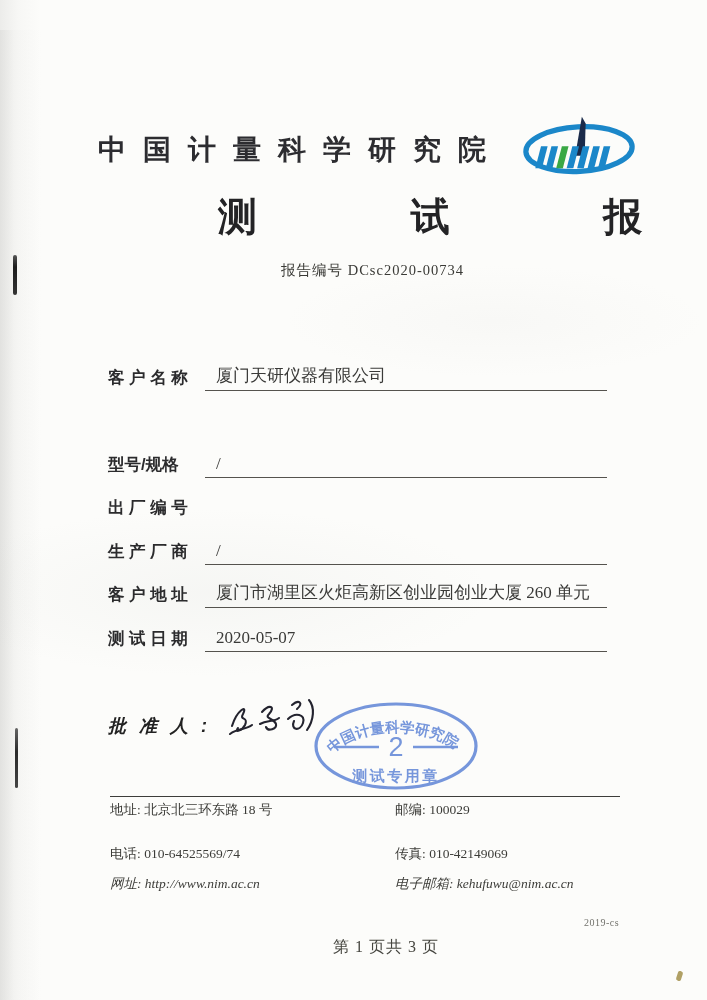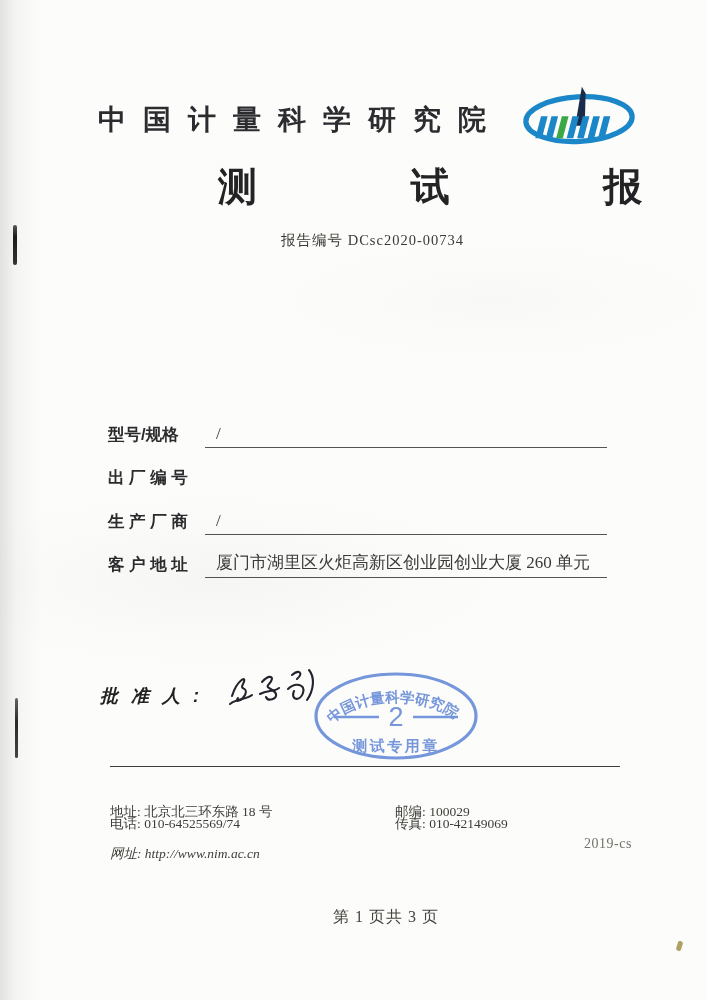--- a/index.html
+++ b/index.html
@@ -9,20 +9,21 @@
       linear-gradient(90deg, #ececea 0px, #f7f7f5 18px, #fcfcfa 40px),
       #fcfcfa;
     font-family:"Liberation Serif","DejaVu Serif",serif;
     color:#33332f;
   }
   .paper{position:absolute;inset:0;
     background:
       radial-gradient(ellipse 400px 120px at 30% 58%, rgba(190,195,190,.10), transparent 70%),
       radial-gradient(ellipse 300px 80px at 70% 30%, rgba(200,200,198,.08), transparent 70%),
       linear-gradient(90deg, rgba(180,180,176,.18) 0px, rgba(225,225,222,.10) 14px, rgba(255,255,255,0) 42px);
+    margin-top: 30px;
   }
   
   .institute{
     position:absolute;left:98px;top:101px;
     font-size:28px;font-weight:600;letter-spacing:17px;color:#2c2c30;
     font-family:"Liberation Serif","DejaVu Serif",serif;white-space:nowrap;
   }
   .logo{position:absolute;left:521px;top:84px;width:116px;height:76px;}
   .report-title{
     position:absolute;left:218px;top:160px;
@@ -41,33 +42,33 @@
     font-size:16.5px;font-weight:bold;color:#2b2b2d;white-space:nowrap;
   }
   .field-value{
     position:absolute;left:97px;bottom:0;width:402px;
     border-bottom:1.6px solid #55534e;
     padding:0 0 3px 11px;box-sizing:border-box;
     font-size:17px;color:#3a3a38;white-space:nowrap;
   }
   
   .approver-label{
-    position:absolute;left:100px;top:684px;
+    position:absolute;left:108px;top:684px;
     font-family:"Liberation Sans","DejaVu Sans",sans-serif;
     font-style:italic;font-weight:bold;font-size:18px;letter-spacing:4px;color:#222;
   }
   .signature{position:absolute;left:224px;top:662px;width:98px;height:58px;}
   .stamp{position:absolute;left:311px;top:668px;width:170px;height:96px;opacity:.92;}
   .divider{position:absolute;left:110px;top:766px;width:510px;border-top:1.6px solid #3d3d3a;}
   
   .footer-cell{position:absolute;font-size:13.5px;color:#3c3c38;white-space:nowrap;}
   .fc-l{left:110px;}
   .fc-r{left:395px;text-align:center;}
-  .fr-0{top:803px;} .fr-1{top:815px;} .fr-2{top:845px;font-style:italic;}
-  .form-code{position:absolute;left:584px;top:836px;font-size:14px;color:#72726c;letter-spacing:.5px;}
+  .fr-0{top:771px;} .fr-1{top:815px;} .fr-2{top:845px;font-style:italic;}
+  .form-code{position:absolute;left:584px;top:887px;font-size:10px;color:#72726c;letter-spacing:.5px;}
   .page-info{position:absolute;left:333px;top:907px;font-size:16px;color:#45453f;letter-spacing:1px;}
   
   .artifact{position:absolute;border-radius:2px;}
   .mark-1{left:13px;top:225px;width:4px;height:40px;background:linear-gradient(#555,#1c1c1c 30%,#333);}
   .mark-2{left:15px;top:698px;width:3px;height:60px;background:linear-gradient(#666,#2a2a2a 40%,#444);}
   .speck{left:677px;top:941px;width:5px;height:10px;background:#b0a065;transform:rotate(18deg);border-radius:2px;}
 </style>
 </head>
 <body>
 
@@ -84,34 +85,42 @@
     <polygon points="53,34 60,34 54,57 47,57" fill="#1b87c9"></polygon>
     <polygon points="64,34 71,34 65,57 58,57" fill="#1b87c9"></polygon>
     <polygon points="75,34 82,34 76,57 69,57" fill="#1b87c9"></polygon>
     <polygon points="86,34 93,34 87,57 80,57" fill="#1b87c9"></polygon>
   </svg>
 
   <div class="report-title" style="letter-spacing:44px;">测&nbsp;&nbsp;试&nbsp;&nbsp;报&nbsp;&nbsp;告</div>
 
   <div class="report-no">报告编号 DCsc2020-00734</div>
 
+  <div class="field-row" style="top:329px">
+    <span class="field-label">客 户 名 称</span>
+    <span class="field-value">厦门天研仪器有限公司</span>
+  </div>
   <div class="field-row" style="top:416px">
     <span class="field-label">型号/规格</span>
     <span class="field-value">/</span>
   </div>
   <div class="field-row" style="top:459px">
     <span class="field-label">出 厂 编 号</span>
   </div>
   <div class="field-row" style="top:503px">
     <span class="field-label">生 产 厂 商</span>
     <span class="field-value">/</span>
   </div>
   <div class="field-row" style="top:546px">
     <span class="field-label">客 户 地 址</span>
     <span class="field-value">厦门市湖里区火炬高新区创业园创业大厦 260 单元</span>
+  </div>
+  <div class="field-row" style="top:590px">
+    <span class="field-label">测 试 日 期</span>
+    <span class="field-value">2020-05-07</span>
   </div>
 
   <div class="approver-label">批 准 人 :</div>
 
   <svg class="signature" viewBox="0 0 98 58">
     <g fill="none" stroke="#23232e" stroke-width="2.1" stroke-linecap="round">
       <path d="M8 34 C13 18, 24 12, 19 22 C15 29, 25 24, 21 33 C18 39, 10 41, 14 36"></path>
       <path d="M6 42 C14 36, 22 38, 28 33"></path>
       <path d="M38 20 C45 12, 52 14, 45 22 C40 27, 50 26, 52 32 C53 37, 44 40, 42 35"></path>
       <path d="M36 32 C43 28, 50 30, 55 26"></path>
@@ -133,20 +142,21 @@
     <text x="85" y="83" text-anchor="middle" font-family="'Liberation Sans','DejaVu Sans',sans-serif" font-size="15" letter-spacing="2.5" font-weight="bold" fill="#6b8ed9">测试专用章</text>
   </svg>
 
   <div class="divider"></div>
 
   <div class="footer-cell fc-l fr-0">地址: 北京北三环东路 18 号</div>
   <div class="footer-cell fc-r fr-0">邮编: 100029</div>
   <div class="footer-cell fc-l fr-1">电话: 010-64525569/74</div>
   <div class="footer-cell fc-r fr-1">传真: 010-42149069</div>
   <div class="footer-cell fc-l fr-2">网址: http://www.nim.ac.cn</div>
+  <div class="footer-cell fc-r fr-2">电子邮箱: kehufuwu@nim.ac.cn</div>
 
   <div class="form-code">2019-cs</div>
   <div class="page-info">第 1 页共 3 页</div>
 
   <div class="artifact mark-1"></div>
   <div class="artifact mark-2"></div>
   <div class="artifact speck"></div>
 
 </div>
 

